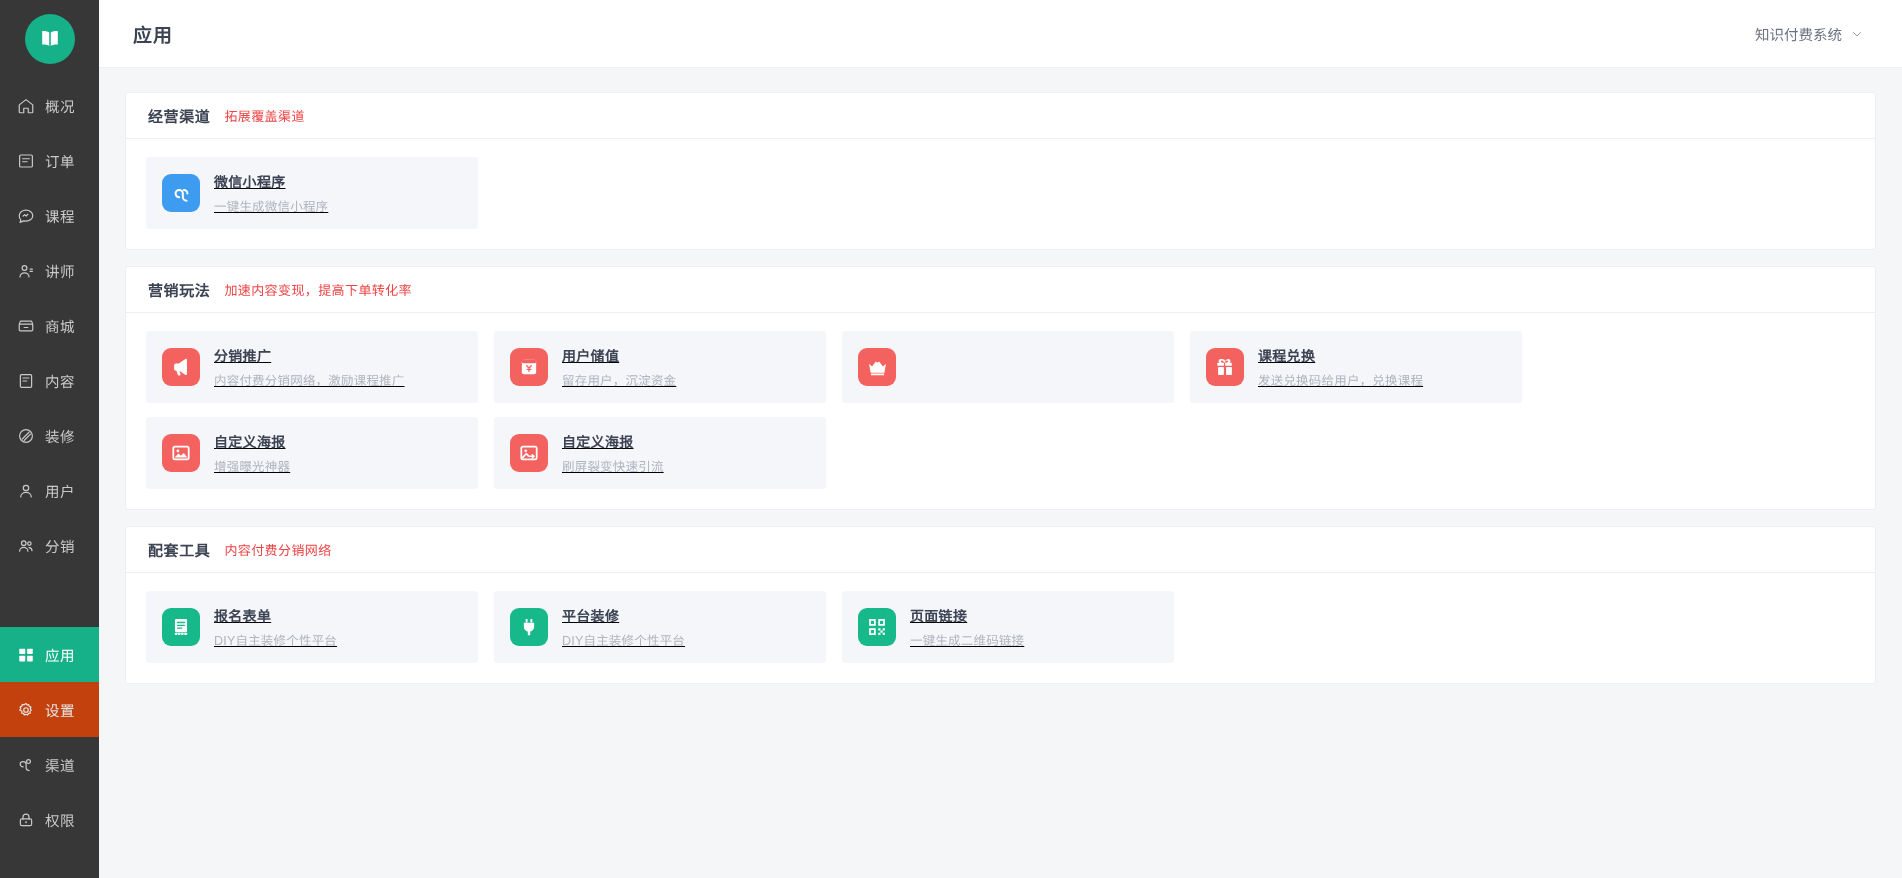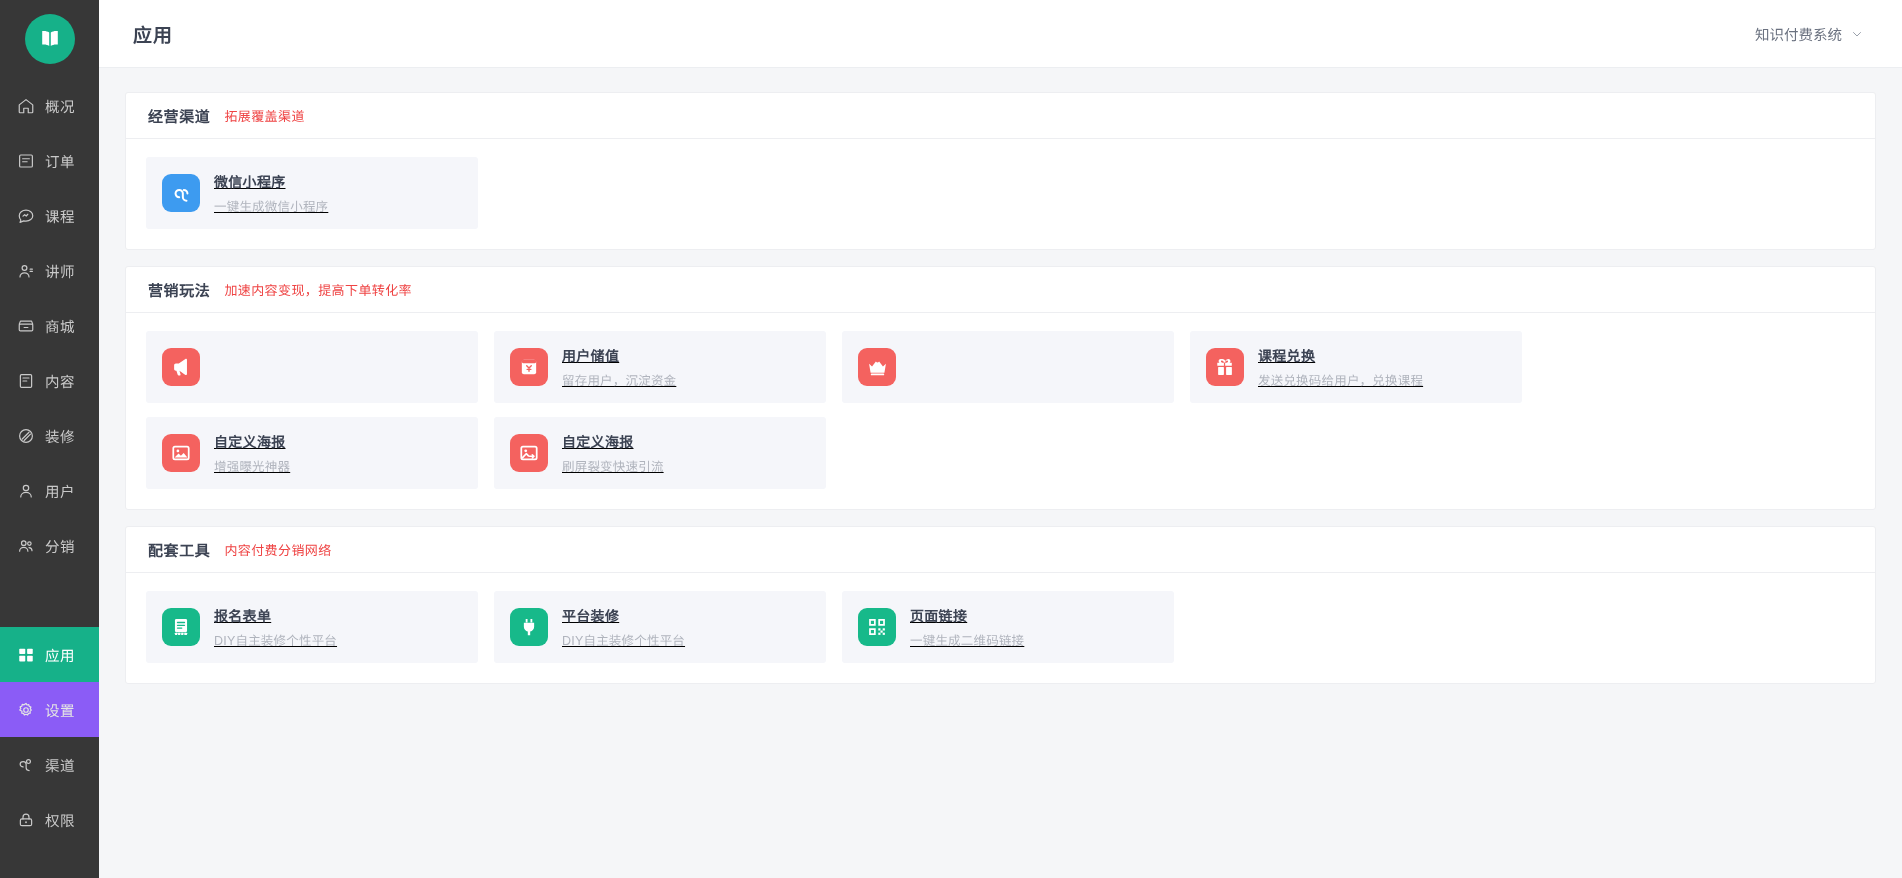--- a/index.html
+++ b/index.html
@@ -60,21 +60,21 @@
     width: 19px; height: 19px;
     display: inline-flex;
     align-items: center; justify-content: center;
     flex: 0 0 19px;
   }
   .nav-item.active {
     background: #16b189;
     color: #ffffff;
   }
   .nav-item.hover {
-    background: #8b5cf6;
+    background: #c2410c;
     color: #e4e4e4;
   }
   .nav-spacer { height: 54px; }
 
   
   .main {
     flex: 1 1 auto;
     height: 878px;
     background: #f5f6f8;
     display: flex;
@@ -390,20 +390,24 @@
           <span class="panel-sub">加速内容变现，提高下单转化率</span>
         </div>
         <div class="panel-body">
 
           <div class="card">
             <div class="card-icon ic-red">
               <svg width="22" height="22" viewBox="0 0 24 24" fill="#ffffff">
                 <path d="M18.5 4.2c0-.9-1-1.4-1.7-.9L9.6 8.2H6.4c-1 0-1.9.8-1.9 1.9v4c0 1 .8 1.9 1.9 1.9h.6l1.3 4.3c.2.6.7 1 1.3 1h.9c.7 0 1.2-.7 1-1.4l-1.2-3.9 6.5 4.6c.7.5 1.7 0 1.7-.9V4.2z"></path>
               </svg>
             </div>
+            <div class="card-text">
+              <div class="card-name">分销推广</div>
+              <div class="card-desc">内容付费分销网络，激励课程推广</div>
+            </div>
           </div>
 
           <div class="card">
             <div class="card-icon ic-red">
               <svg width="22" height="22" viewBox="0 0 24 24" fill="none">
                 <rect x="4.2" y="4.2" width="15.6" height="15.6" rx="2.2" fill="#ffffff"></rect>
                 <rect x="4.2" y="4.2" width="15.6" height="3.6" rx="1.4" fill="#f4625f"></rect>
                 <path d="M9.5 10.6l2.5 2.6 2.5-2.6M12 13.2v3.4M10 14.6h4" stroke="#f4625f" stroke-width="1.5" stroke-linecap="round"></path>
               </svg>
             </div>

